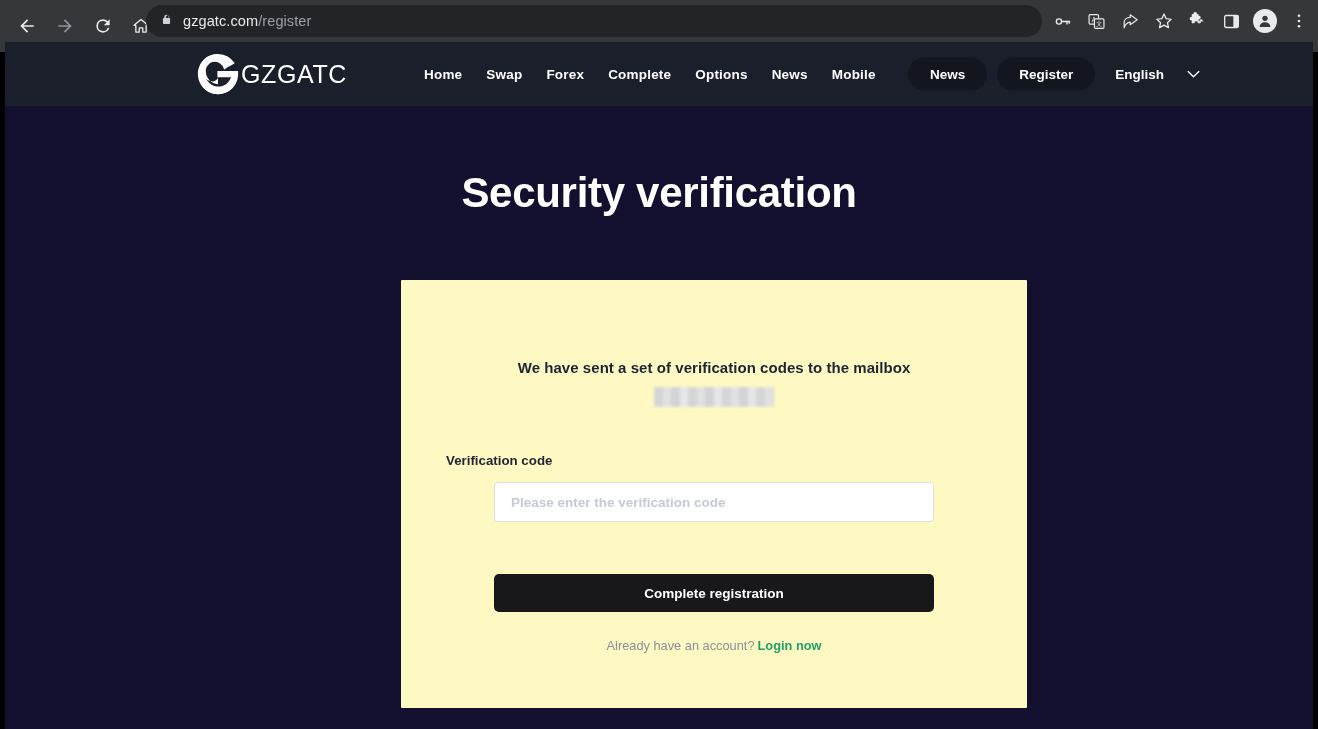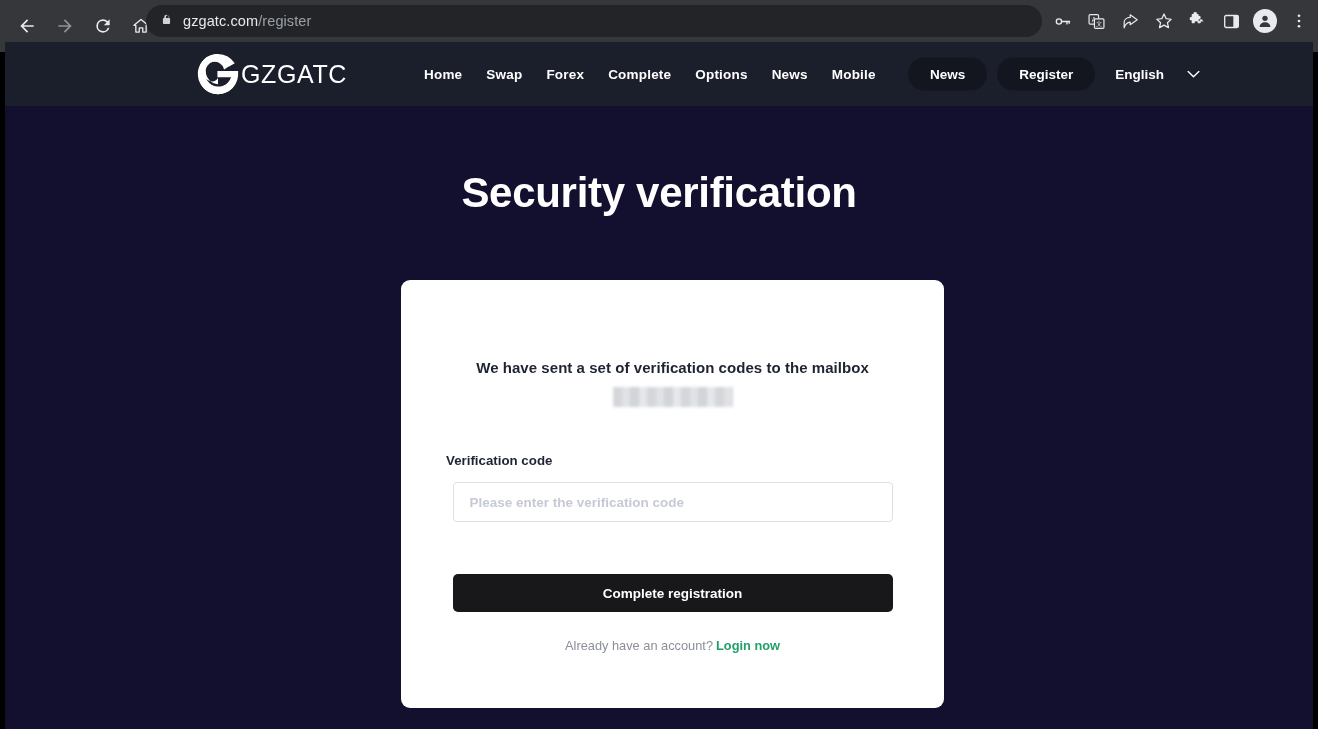--- a/index.html
+++ b/index.html
@@ -99,22 +99,22 @@
 
   
   .page-title{
     position:absolute; left:0; top:127px; width:1308px;
     text-align:center; color:#ffffff;
     font-size:42px; font-weight:bold; letter-spacing:-.3px;
   }
 
   
   .card{
-    position:absolute; left:396px; top:238px; width:543px; height:428px;
-    background:#ffffff; border-radius:9px;
+    position:absolute; left:396px; top:238px; width:626px; height:428px;
+    background:#fef9c3; border-radius:1px;
   }
   .card-head{
     margin-top:79px; text-align:center;
     color:#1f2433; font-size:15px; font-weight:bold; letter-spacing:.05px;
   }
   .redacted-email{
     margin:11px auto 0; width:120px; height:20px;
     background:
       repeating-linear-gradient(90deg,#d2d4d8 0 9px,#dfe1e4 9px 17px,#cfd2d6 17px 26px,#e4e6e9 26px 34px),
       #d8dadd;

